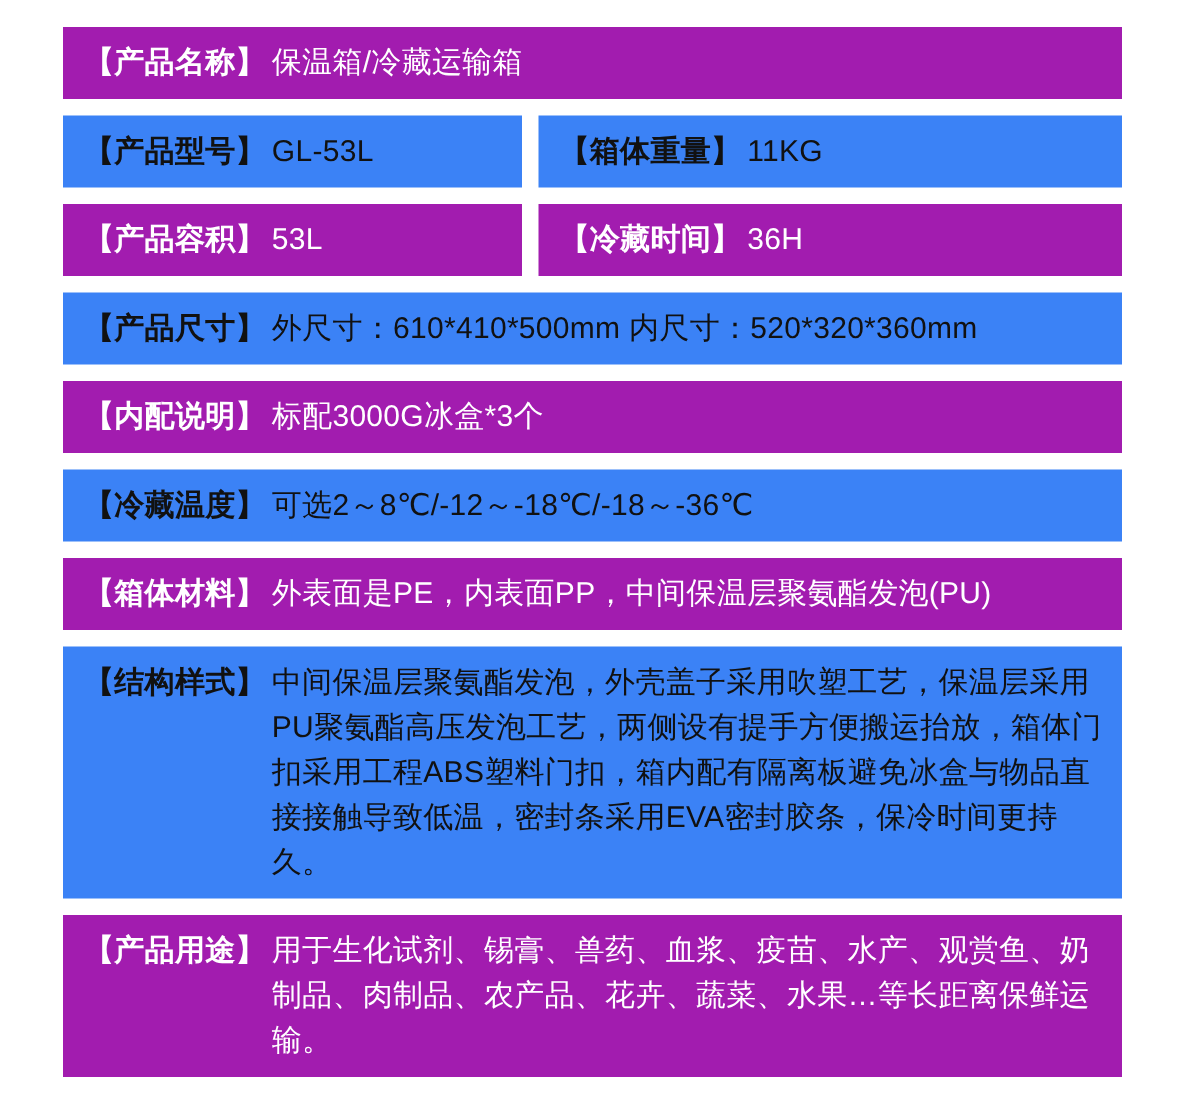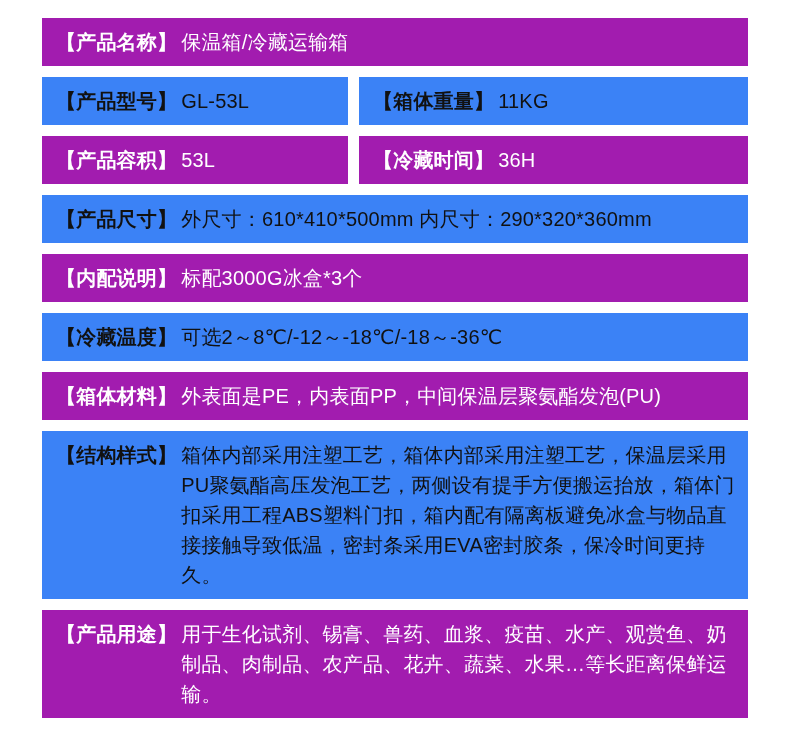--- a/index.html
+++ b/index.html
@@ -95,21 +95,21 @@
     </div>
     <div class="cell blue w-half-right">
       <span class="label">【冷藏时间】</span>
       <span class="value">36H</span>
     </div>
   </div>
 
   <div class="row">
     <div class="cell white w-full">
       <span class="label">【产品尺寸】</span>
-      <span class="value">外尺寸：610*410*500mm 内尺寸：290*320*360mm</span>
+      <span class="value">外尺寸：610*410*500mm 内尺寸：520*320*360mm</span>
     </div>
   </div>
 
   <div class="row">
     <div class="cell blue w-full">
       <span class="label">【内配说明】</span>
       <span class="value">标配3000G冰盒*3个</span>
     </div>
   </div>
 
@@ -123,21 +123,21 @@
   <div class="row">
     <div class="cell blue w-full">
       <span class="label">【箱体材料】</span>
       <span class="value">外表面是PE，内表面PP，中间保温层聚氨酯发泡(PU)</span>
     </div>
   </div>
 
   <div class="row">
     <div class="cell white w-full multiline tall">
       <span class="label">【结构样式】</span>
-      <span class="value">箱体内部采用注塑工艺，箱体内部采用注塑工艺，保温层采用PU聚氨酯高压发泡工艺，两侧设有提手方便搬运抬放，箱体门扣采用工程ABS塑料门扣，箱内配有隔离板避免冰盒与物品直接接触导致低温，密封条采用EVA密封胶条，保冷时间更持久。</span>
+      <span class="value">中间保温层聚氨酯发泡，外壳盖子采用吹塑工艺，保温层采用PU聚氨酯高压发泡工艺，两侧设有提手方便搬运抬放，箱体门扣采用工程ABS塑料门扣，箱内配有隔离板避免冰盒与物品直接接触导致低温，密封条采用EVA密封胶条，保冷时间更持久。</span>
     </div>
   </div>
 
   <div class="row">
     <div class="cell blue w-full multiline tall">
       <span class="label">【产品用途】</span>
       <span class="value">用于生化试剂、锡膏、兽药、血浆、疫苗、水产、观赏鱼、奶制品、肉制品、农产品、花卉、蔬菜、水果…等长距离保鲜运输。</span>
     </div>
   </div>
 

